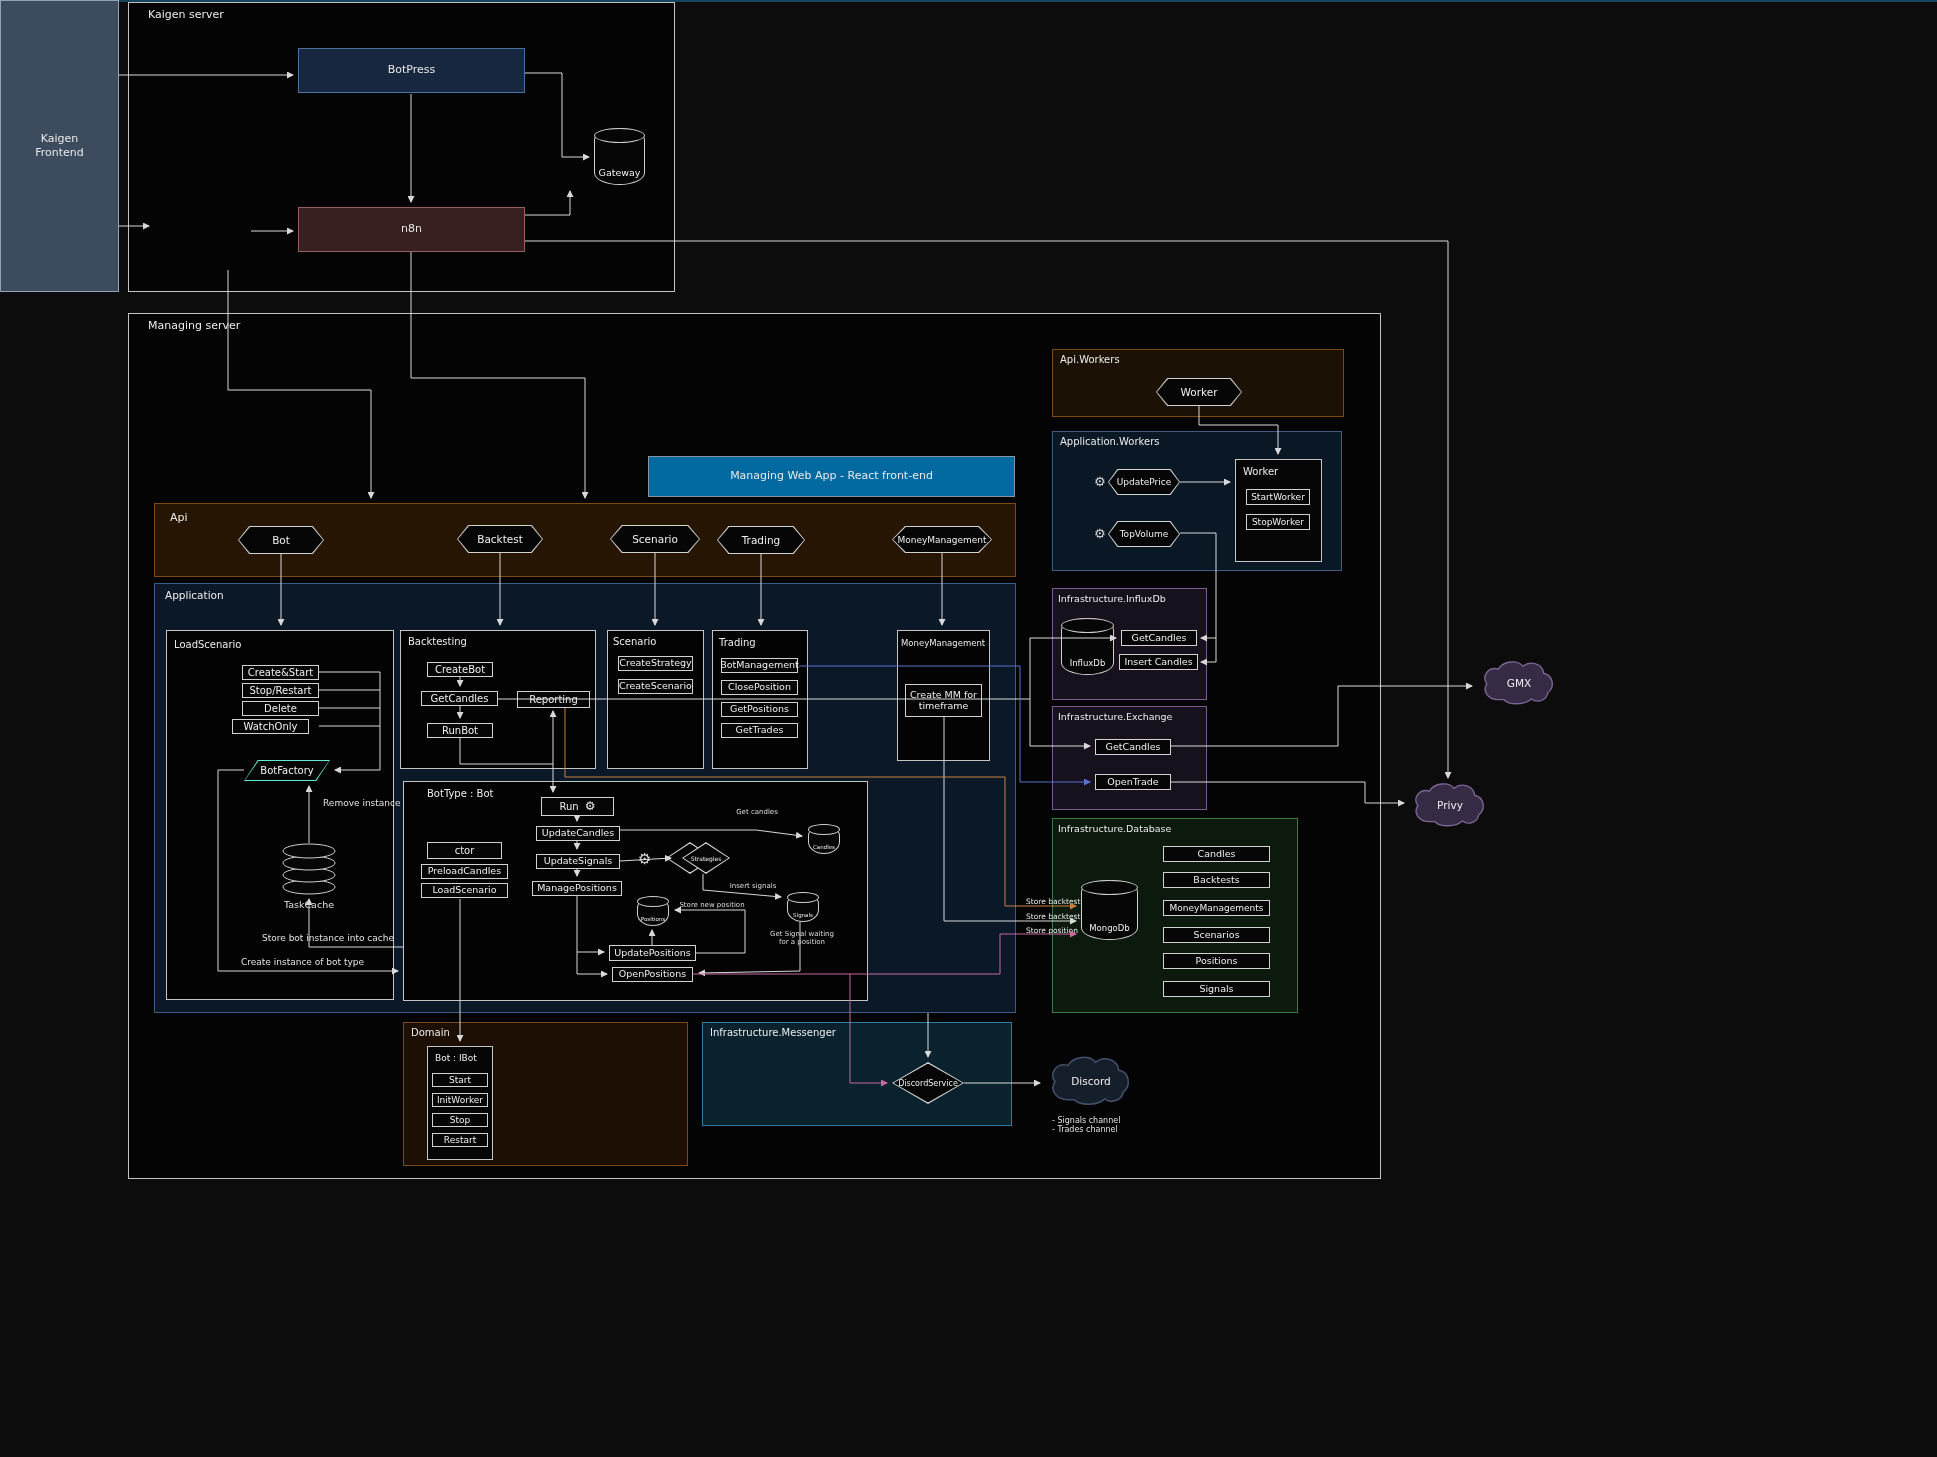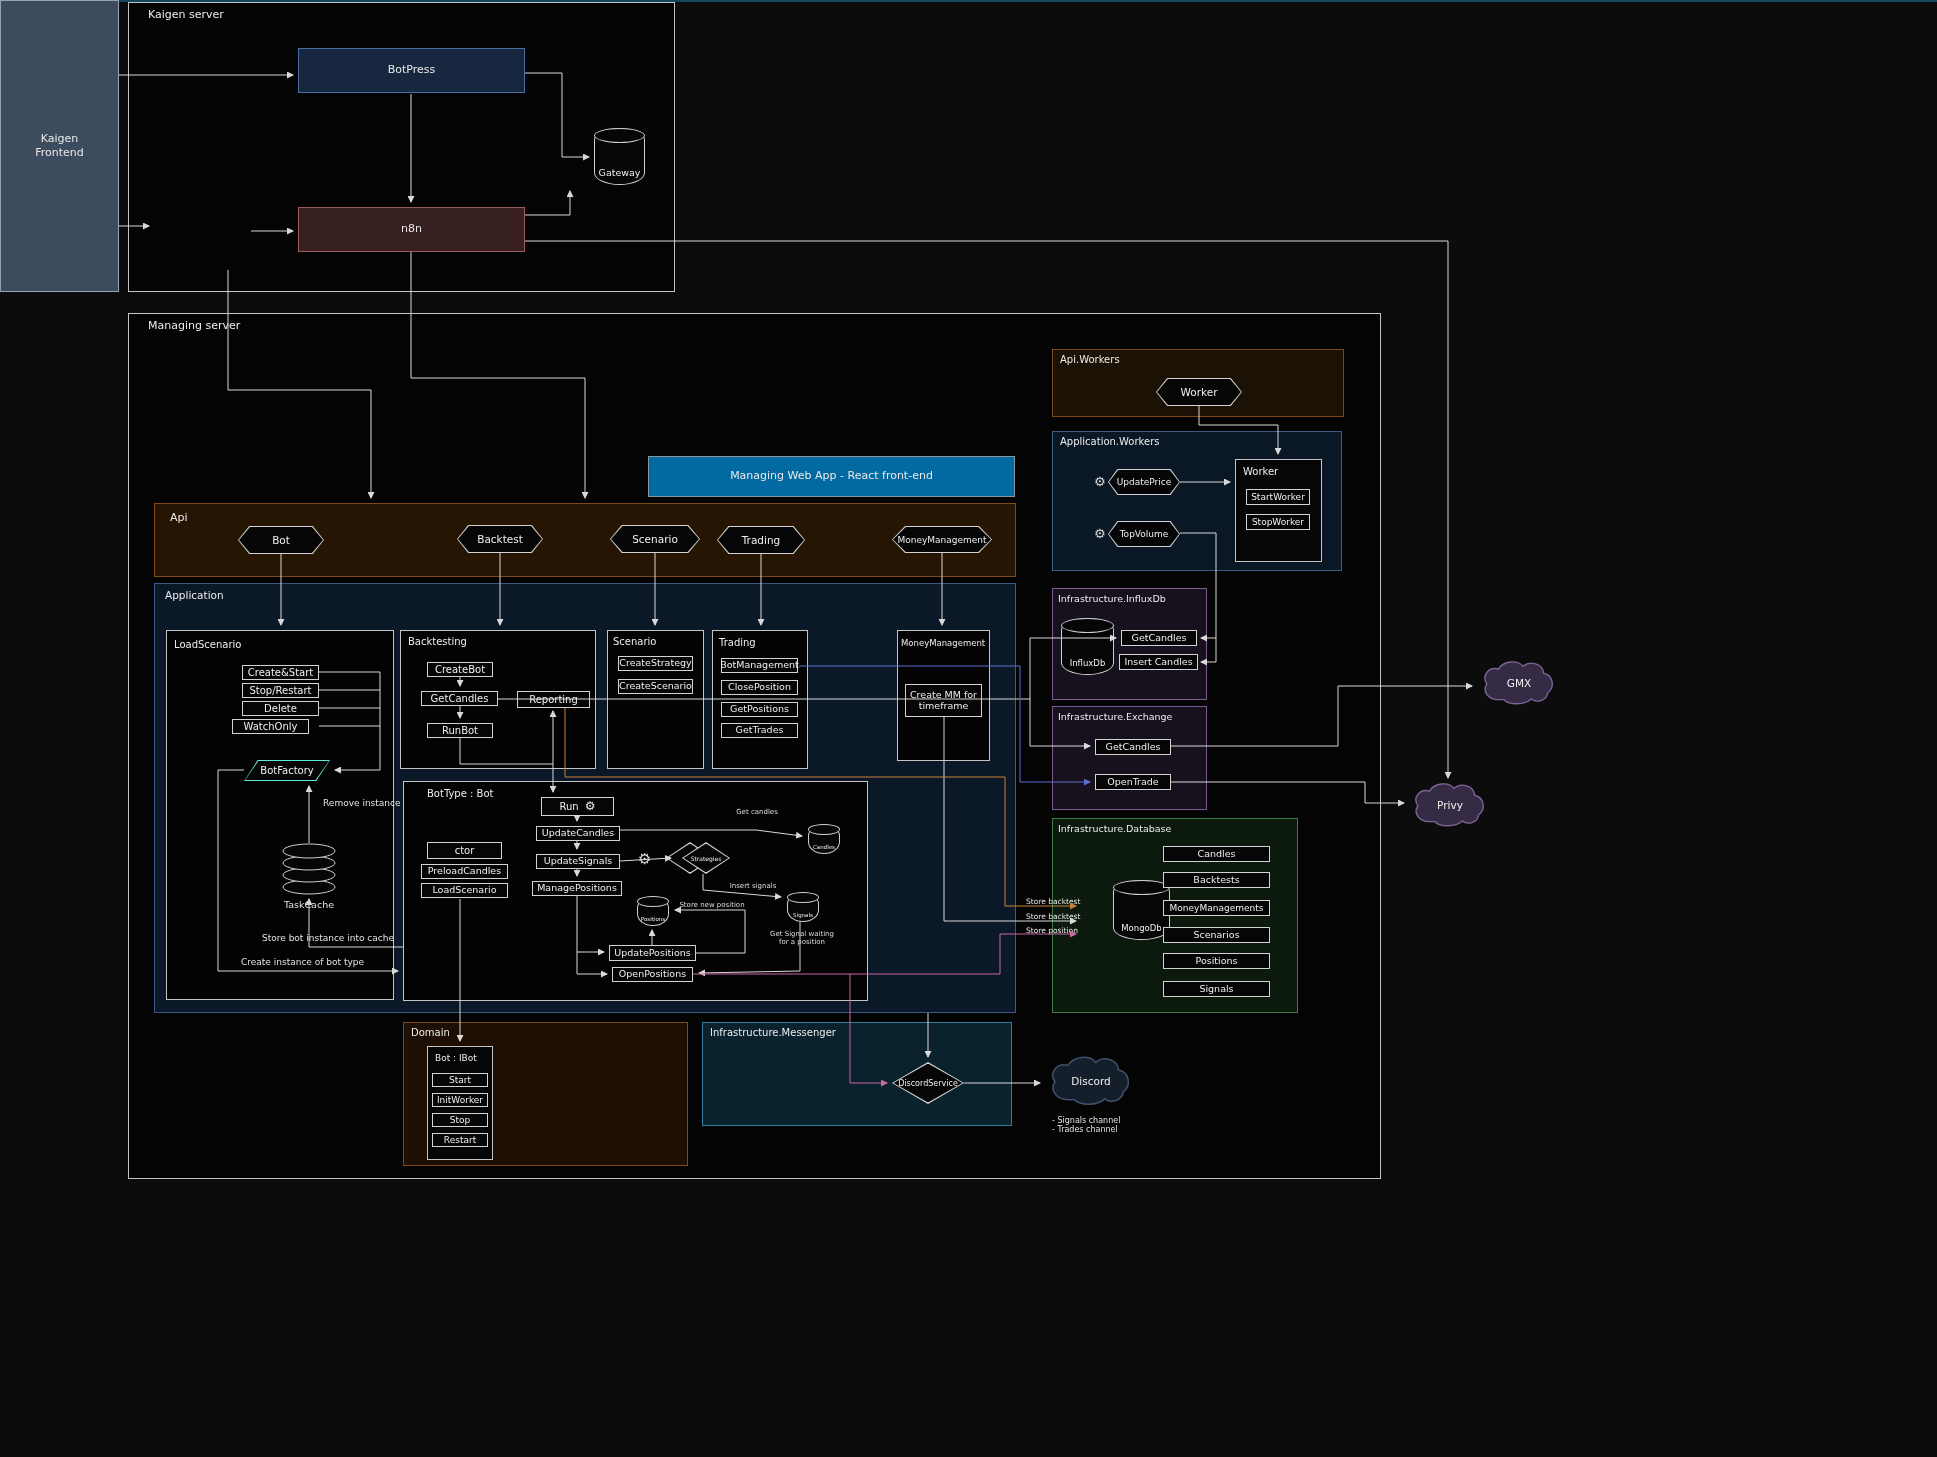--- a/index.html
+++ b/index.html
@@ -191,21 +191,21 @@
   <div class="btn" style="left:1121px;top:630px;width:76px;height:16px;font-size:9.5px;">GetCandles</div>
   <div class="btn" style="left:1119px;top:654px;width:79px;height:16px;font-size:9.5px;">Insert Candles</div>
 
   <div class="region" style="left:1052px;top:706px;width:155px;height:104px;background:#17101d;border-color:#7b5b90;"></div>
   <div class="rlabel" style="left:1058px;top:711px;font-size:9.5px;">Infrastructure.Exchange</div>
   <div class="btn" style="left:1095px;top:739px;width:76px;height:16px;font-size:9.5px;">GetCandles</div>
   <div class="btn" style="left:1095px;top:774px;width:76px;height:16px;font-size:9.5px;">OpenTrade</div>
 
   <div class="region" style="left:1052px;top:818px;width:246px;height:195px;background:#0c190d;border-color:#3f7a46;"></div>
   <div class="rlabel" style="left:1058px;top:823px;font-size:9.5px;">Infrastructure.Database</div>
-  <div class="cyl" style="left:1081px;top:880px;width:57px;height:60px;margin-left:32px;">
+  <div class="cyl" style="left:1081px;top:880px;width:57px;height:60px;">
     <div class="cyl-lbl" style="font-size:8.5px;">MongoDb</div>
     </div>
   <div class="btn" style="left:1163px;top:846px;width:107px;height:16px;font-size:9.5px;">Candles</div>
   <div class="btn" style="left:1163px;top:872px;width:107px;height:16px;font-size:9.5px;">Backtests</div>
   <div class="btn" style="left:1163px;top:900px;width:107px;height:16px;font-size:9px;">MoneyManagements</div>
   <div class="btn" style="left:1163px;top:927px;width:107px;height:16px;font-size:9.5px;">Scenarios</div>
   <div class="btn" style="left:1163px;top:953px;width:107px;height:16px;font-size:9.5px;">Positions</div>
   <div class="btn" style="left:1163px;top:981px;width:107px;height:16px;font-size:9.5px;">Signals</div>
 
   <div class="region" style="left:403px;top:1022px;width:285px;height:144px;background:#1d0f04;border-color:#7c4a16;"></div>

